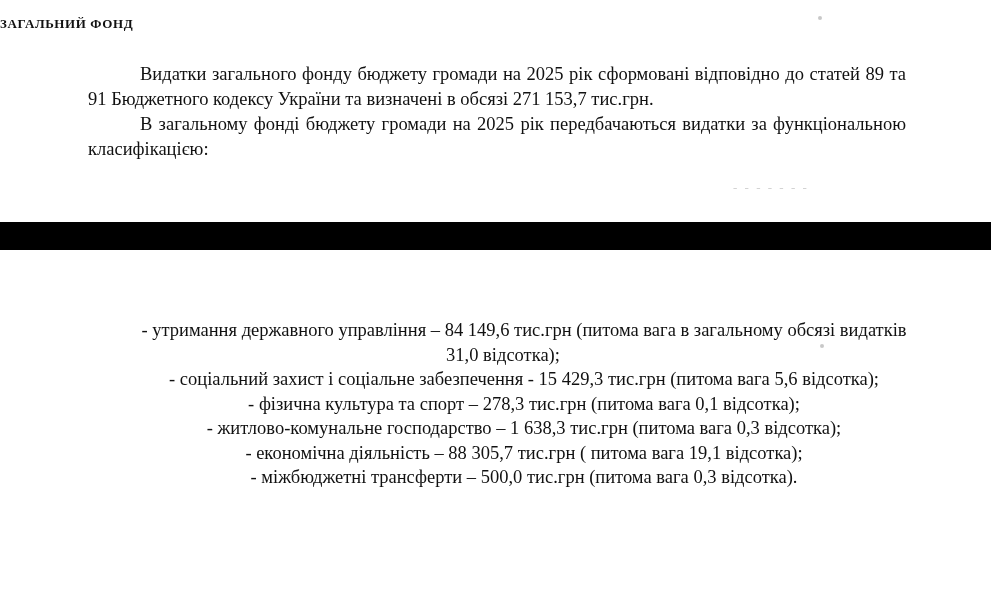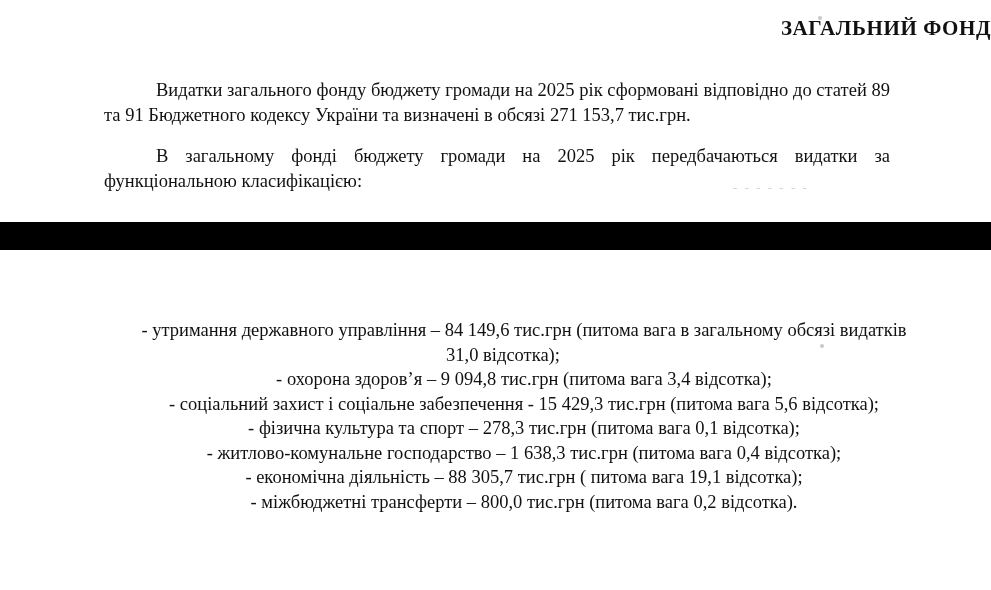--- a/index.html
+++ b/index.html
@@ -19,37 +19,37 @@
     position: absolute;
     left: 0; top: 0;
     width: 991px;
     height: 590px;
   }
   .doc-title {
     position: absolute;
     left: 0;
     top: 16px;
     width: 991px;
-    text-align: right;
-    font-size: 21px;
+    text-align: left;
+    font-size: 13px;
     font-weight: bold;
     letter-spacing: 0.6px;
     font-family: "Liberation Serif", serif;
   }
   .intro {
     position: absolute;
     left: 88px;
     top: 62px;
     width: 818px;
     font-size: 18.5px;
     line-height: 25px;
     text-align: justify;
   }
   .intro p {
-    margin: 16px;
+    margin: 0;
     text-indent: 52px;
     text-align: justify;
     text-align-last: left;
   }
   .intro p.justify-all {
     text-align: justify;
   }
   .black-band {
     position: absolute;
     left: 0;
@@ -97,26 +97,25 @@
 
   <div class="intro">
     <p class="justify-all">Видатки загального фонду бюджету громади на 2025 рік сформовані відповідно до статей 89 та 91 Бюджетного кодексу України та визначені в обсязі 271 153,7 тис.грн.</p>
     <p class="justify-all">В загальному фонді бюджету громади на 2025 рік передбачаються видатки за функціональною класифікацією:</p>
   </div>
 
   <div class="black-band"></div>
 
   <div class="list-block">
     <p class="li">- утримання державного управління – 84 149,6 тис.грн (питома вага в загальному обсязі видатків 31,0 відсотка);</p>
-    <p class="li">- охорона здоров’я –  9 094,8 тис.грн (питома вага 3,4 відсотка);</p>
     <p class="li">- соціальний захист і соціальне забезпечення  - 15 429,3 тис.грн (питома вага 5,6 відсотка);</p>
     <p class="li">- фізична культура та спорт – 278,3 тис.грн (питома вага  0,1 відсотка);</p>
-    <p class="li">- житлово-комунальне господарство –  1 638,3 тис.грн (питома вага 0,4 відсотка);</p>
+    <p class="li">- житлово-комунальне господарство –  1 638,3 тис.грн (питома вага 0,3 відсотка);</p>
     <p class="li">- економічна діяльність – 88 305,7 тис.грн ( питома вага 19,1 відсотка);</p>
-    <p class="li">- міжбюджетні трансферти – 800,0 тис.грн (питома вага 0,2 відсотка).</p>
+    <p class="li">- міжбюджетні трансферти – 500,0 тис.грн (питома вага 0,3 відсотка).</p>
   </div>
 
   <div class="speck" style="left:818px; top:16px; width:4px; height:4px;"></div>
   <div class="speck" style="left:820px; top:344px; width:4px; height:4px;"></div>
   <div class="speck" style="left:249px; top:329px; width:3px; height:3px;"></div>
   <div class="smudge" style="left:733px; top:180px;">- - - - - - -</div>
 
 </div>
 
 </body></html>

